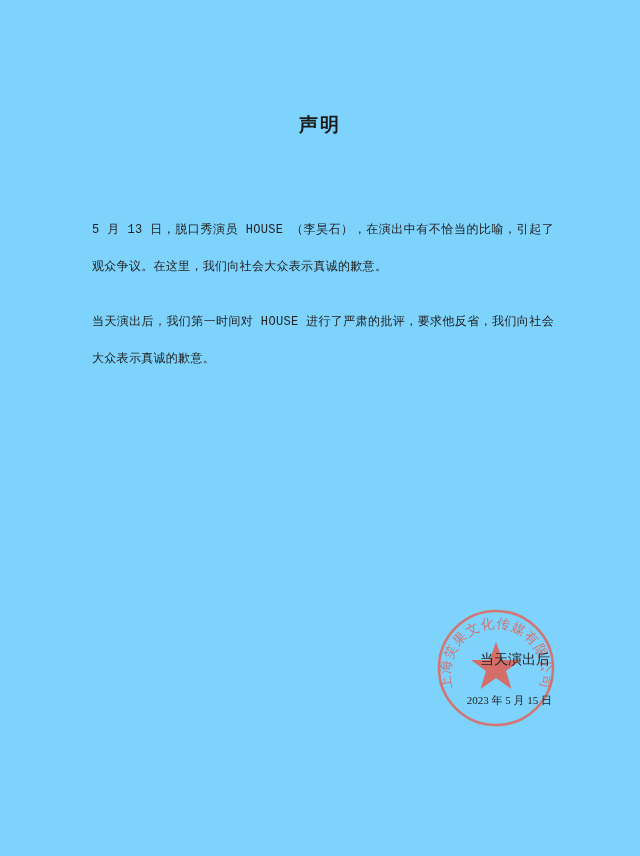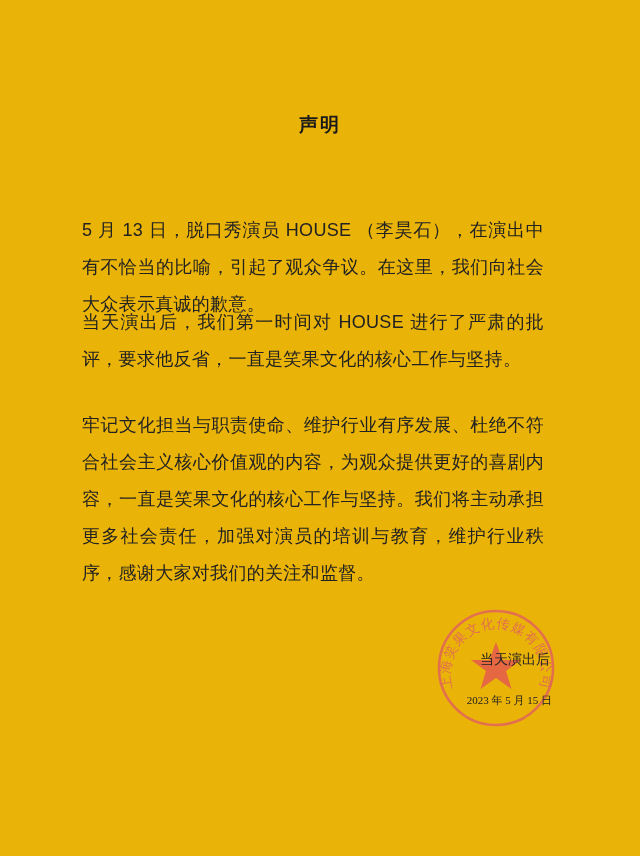--- a/index.html
+++ b/index.html
@@ -1,41 +1,40 @@
 <!DOCTYPE html>
 <html><head>
   <meta charset="utf-8">
   <style>
     html, body { margin: 0; padding: 0; background: #ffffff; }
     body { width: 640px; height: 856px; position: relative; overflow: hidden;
            font-family: "DejaVu Serif", "Liberation Serif", serif; color: #222; }
-    .page { position: absolute; left: 0; top: 0; width: 640px; height: 856px; background: #eab308; }
+    .page { position: absolute; left: 0; top: 0; width: 640px; height: 856px; background: #7dd3fc; }
     .title { position: absolute; top: 112px; left: 0; width: 640px; text-align: center;
              font-size: 19px; font-weight: bold; letter-spacing: 2px; color: #1a1a1a;
              font-family: "DejaVu Sans", sans-serif; }
-    .para { position: absolute; left: 82px; width: 462px; font-size: 18px; line-height: 37px;
-            color: #222; text-align: justify; font-family: Liberation Sans, sans-serif; letter-spacing: 0.3px; }
+    .para { position: absolute; left: 92px; width: 462px; font-size: 12px; line-height: 37px;
+            color: #222; text-align: justify; font-family: Liberation Mono, monospace; letter-spacing: 0.3px; }
     .p1 { top: 212px; }
     .p2 { top: 304px; }
     .p3 { top: 407px; }
     .stamp { position: absolute; left: 436px; top: 608px; width: 120px; height: 120px; }
     .sig { position: absolute; top: 651px; right: 90px; font-size: 14px; color: #222;
            font-family: "DejaVu Sans", sans-serif; }
     .date { position: absolute; top: 693px; right: 88px; font-size: 11px; color: #222;
             font-family: "Liberation Serif", serif; }
   </style>
 </head>
 <body>
 
 <div class="page">
   <div class="title">声明</div>
 
   <div class="para p1">5 月 13 日，脱口秀演员 HOUSE （李昊石），在演出中有不恰当的比喻，引起了观众争议。在这里，我们向社会大众表示真诚的歉意。</div>
-  <div class="para p2">当天演出后，我们第一时间对 HOUSE 进行了严肃的批评，要求他反省，一直是笑果文化的核心工作与坚持。</div>
-  <div class="para p3">牢记文化担当与职责使命、维护行业有序发展、杜绝不符合社会主义核心价值观的内容，为观众提供更好的喜剧内容，一直是笑果文化的核心工作与坚持。我们将主动承担更多社会责任，加强对演员的培训与教育，维护行业秩序，感谢大家对我们的关注和监督。</div>
+  <div class="para p2">当天演出后，我们第一时间对 HOUSE 进行了严肃的批评，要求他反省，我们向社会大众表示真诚的歉意。</div>
 
   <svg class="stamp" viewBox="0 0 120 120">
     <defs>
       <path id="arcPath" d="M 22 92 A 46 46 0 1 1 98 92" fill="none"></path>
     </defs>
     <circle cx="60" cy="60" r="57" fill="none" stroke="#e0645a" stroke-width="2.6" opacity="0.85"></circle>
     <polygon points="60,34 66.5,52 85,52 70,63 75.5,81 60,70 44.5,81 50,63 35,52 53.5,52" fill="#e45a4e" opacity="0.85"></polygon>
     <text font-size="13.5" fill="#e0645a" opacity="0.85" font-family="DejaVu Sans, sans-serif" letter-spacing="1">
       <textPath href="#arcPath" startOffset="50%" text-anchor="middle">上海笑果文化传媒有限公司</textPath>
     </text>

